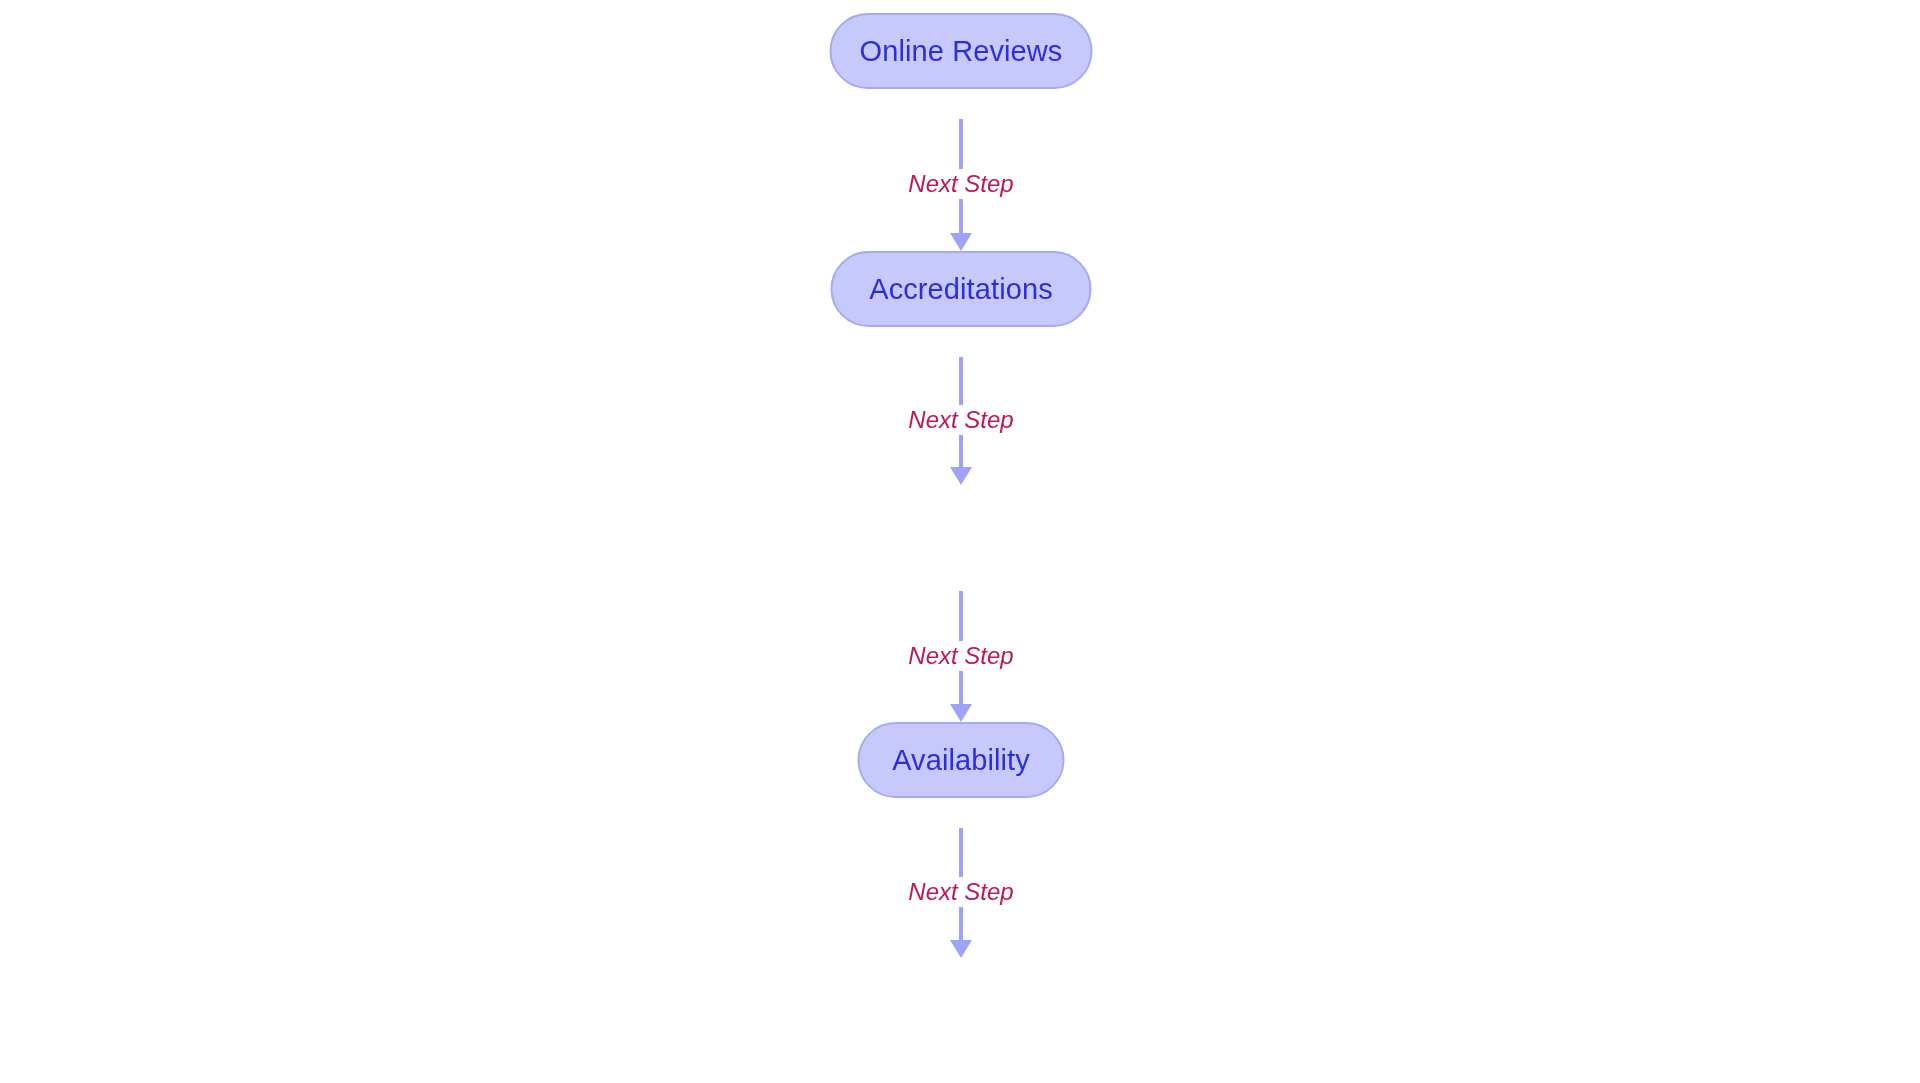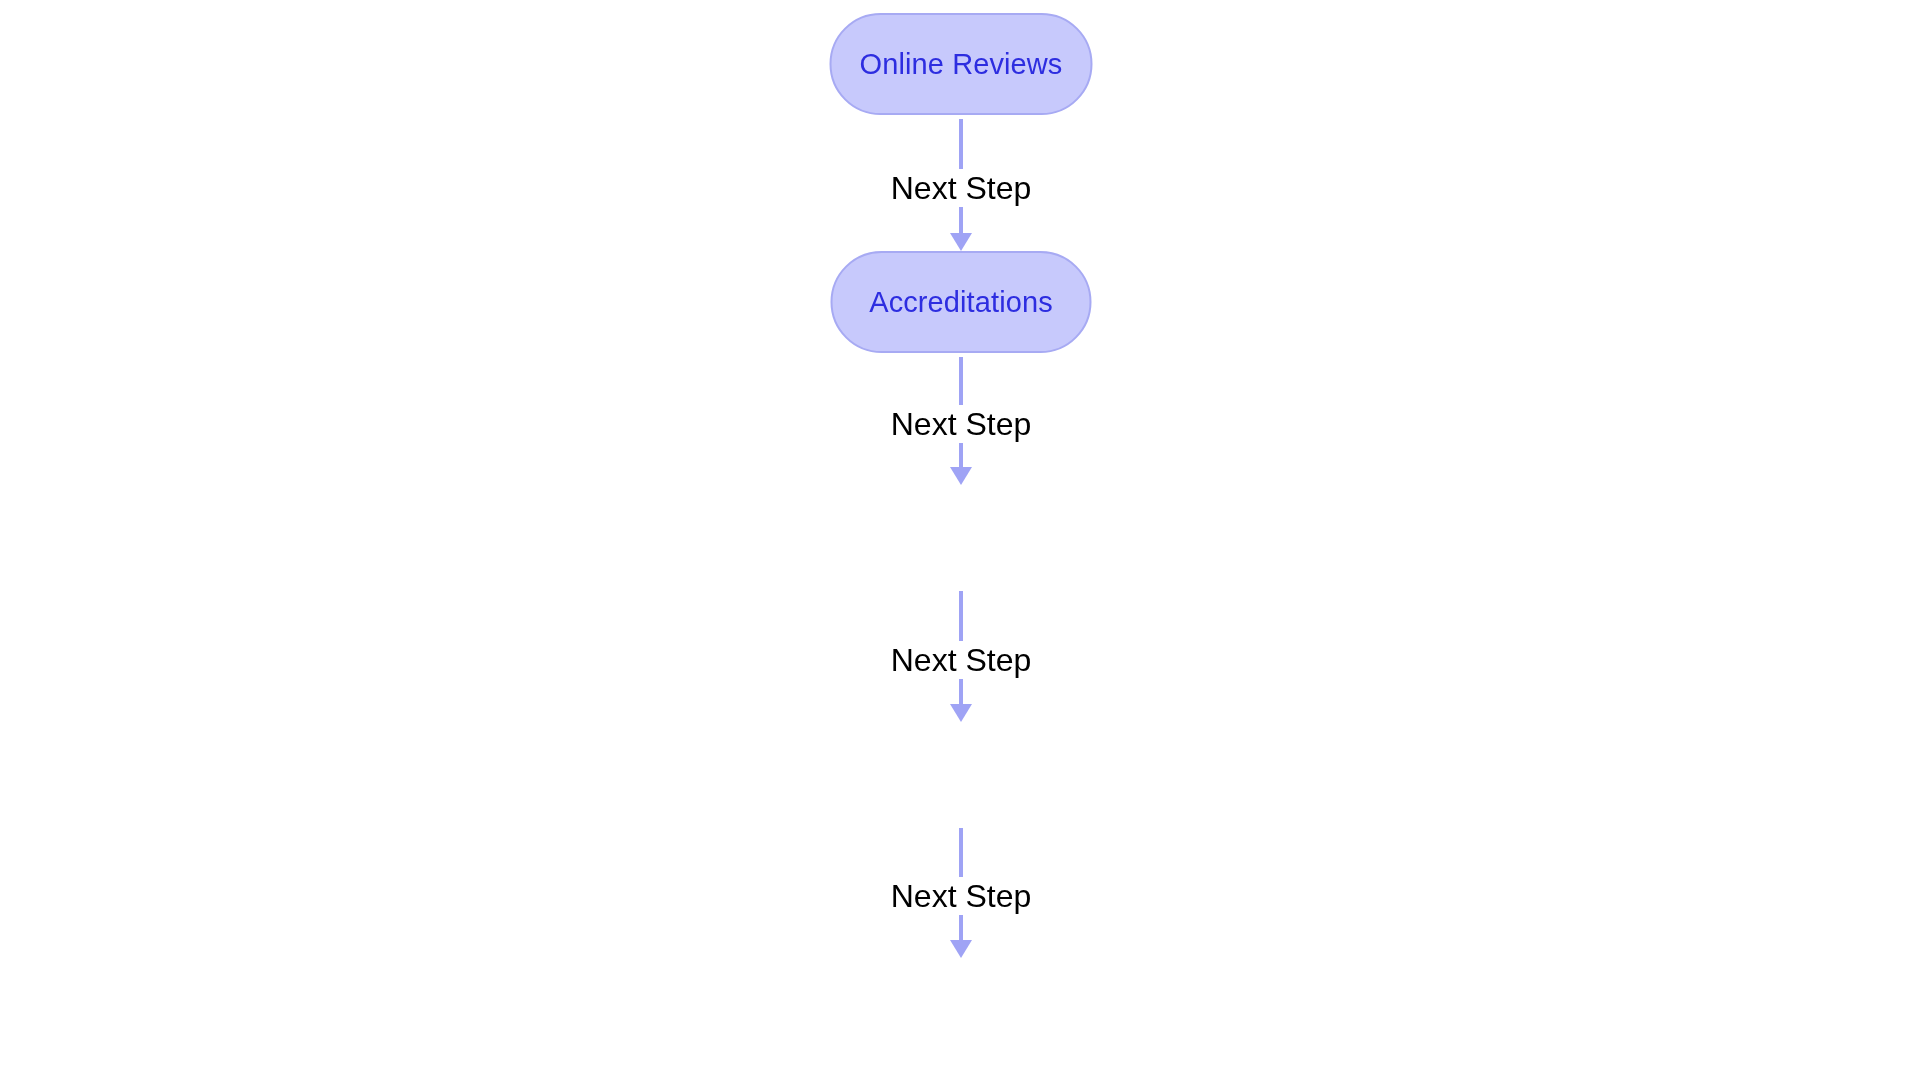--- a/index.html
+++ b/index.html
@@ -27,21 +27,21 @@
     left: 0;
     top: 0;
     width: 1920px;
     height: 1083px;
   }
 
   
   .node {
     position: absolute;
     box-sizing: border-box;
-    height: 102px;
+    height: 76px;
     border-radius: 53px;
     background: #c7c9fc;
     border: 2px solid #a7aaf3;
     display: flex;
     align-items: center;
     justify-content: center;
     transform: translateX(-50%);
   }
   .node-label {
     font-size: 29px;
@@ -73,26 +73,27 @@
     width: 0;
     height: 0;
     border-left: 11px solid transparent;
     border-right: 11px solid transparent;
     border-top: 18px solid #9fa3f5;
   }
   .edge-label {
     position: absolute;
     left: 50%;
     transform: translateX(-50%);
-    font-size: 32px;
+    font-size: 24px;
     line-height: 1;
-    color: #000000;
+    color: #be185d;
     white-space: nowrap;
     background: #ffffff;
     padding: 3px 7px;
+    font-style: italic;
   }
 </style>
 </head>
 <body>
 
 <div id="canvas">
   <div class="flow" id="flow">
       <div class="edge" style="left: 961px; top: 119px; height: 132px;">
         <div class="edge-line" style="height: 114px;"></div>
         <div class="edge-arrow" style="top: 114px;"></div>
@@ -112,14 +113,17 @@
         <div class="edge-line" style="height: 112px;"></div>
         <div class="edge-arrow" style="top: 112px;"></div>
       </div>
       <div class="edge-label" style="position: absolute; left: 961px; top: 877px;">Next Step</div>
       <div class="node" style="left: 961px; top: 13px; width: 263px;">
         <span class="node-label">Online Reviews</span>
       </div>
       <div class="node" style="left: 961px; top: 251px; width: 261px; text-align: right;">
         <span class="node-label">Accreditations</span>
       </div>
+      <div class="node" style="left: 961px; top: 722px; width: 207px;">
+        <span class="node-label">Availability</span>
+      </div>
     </div>
 </div>
 
 </body></html>

